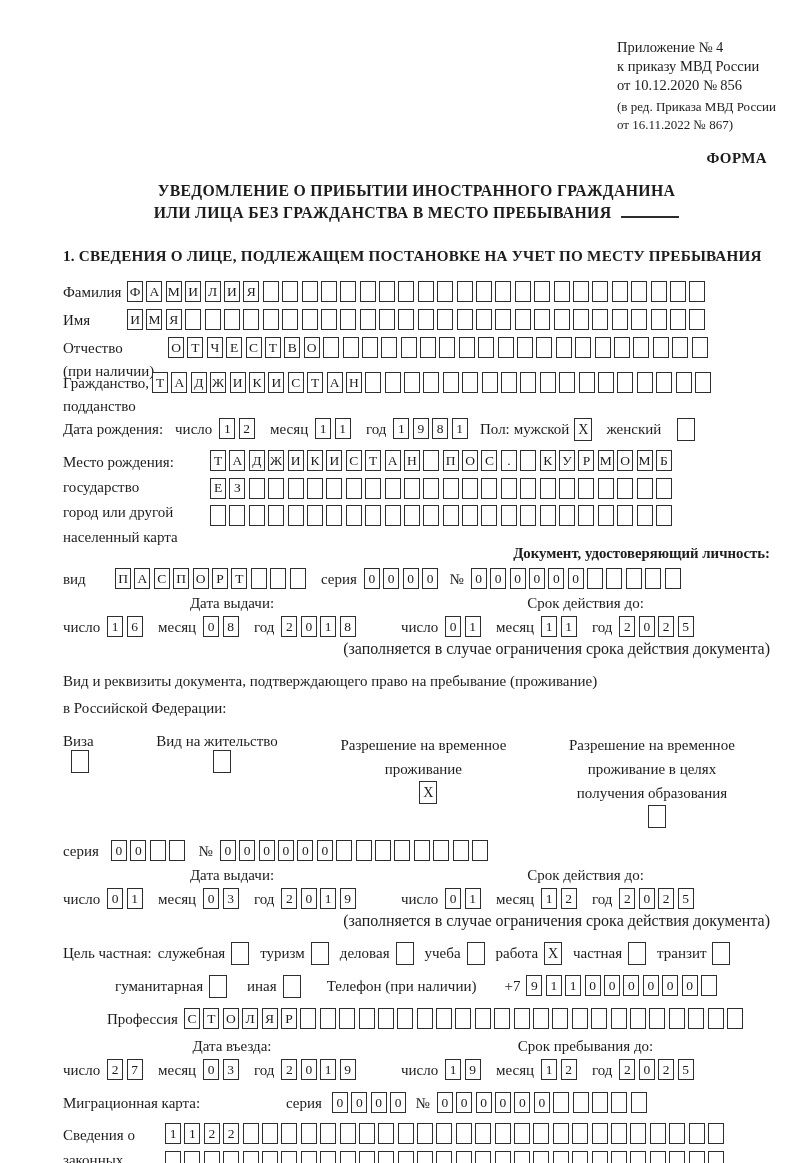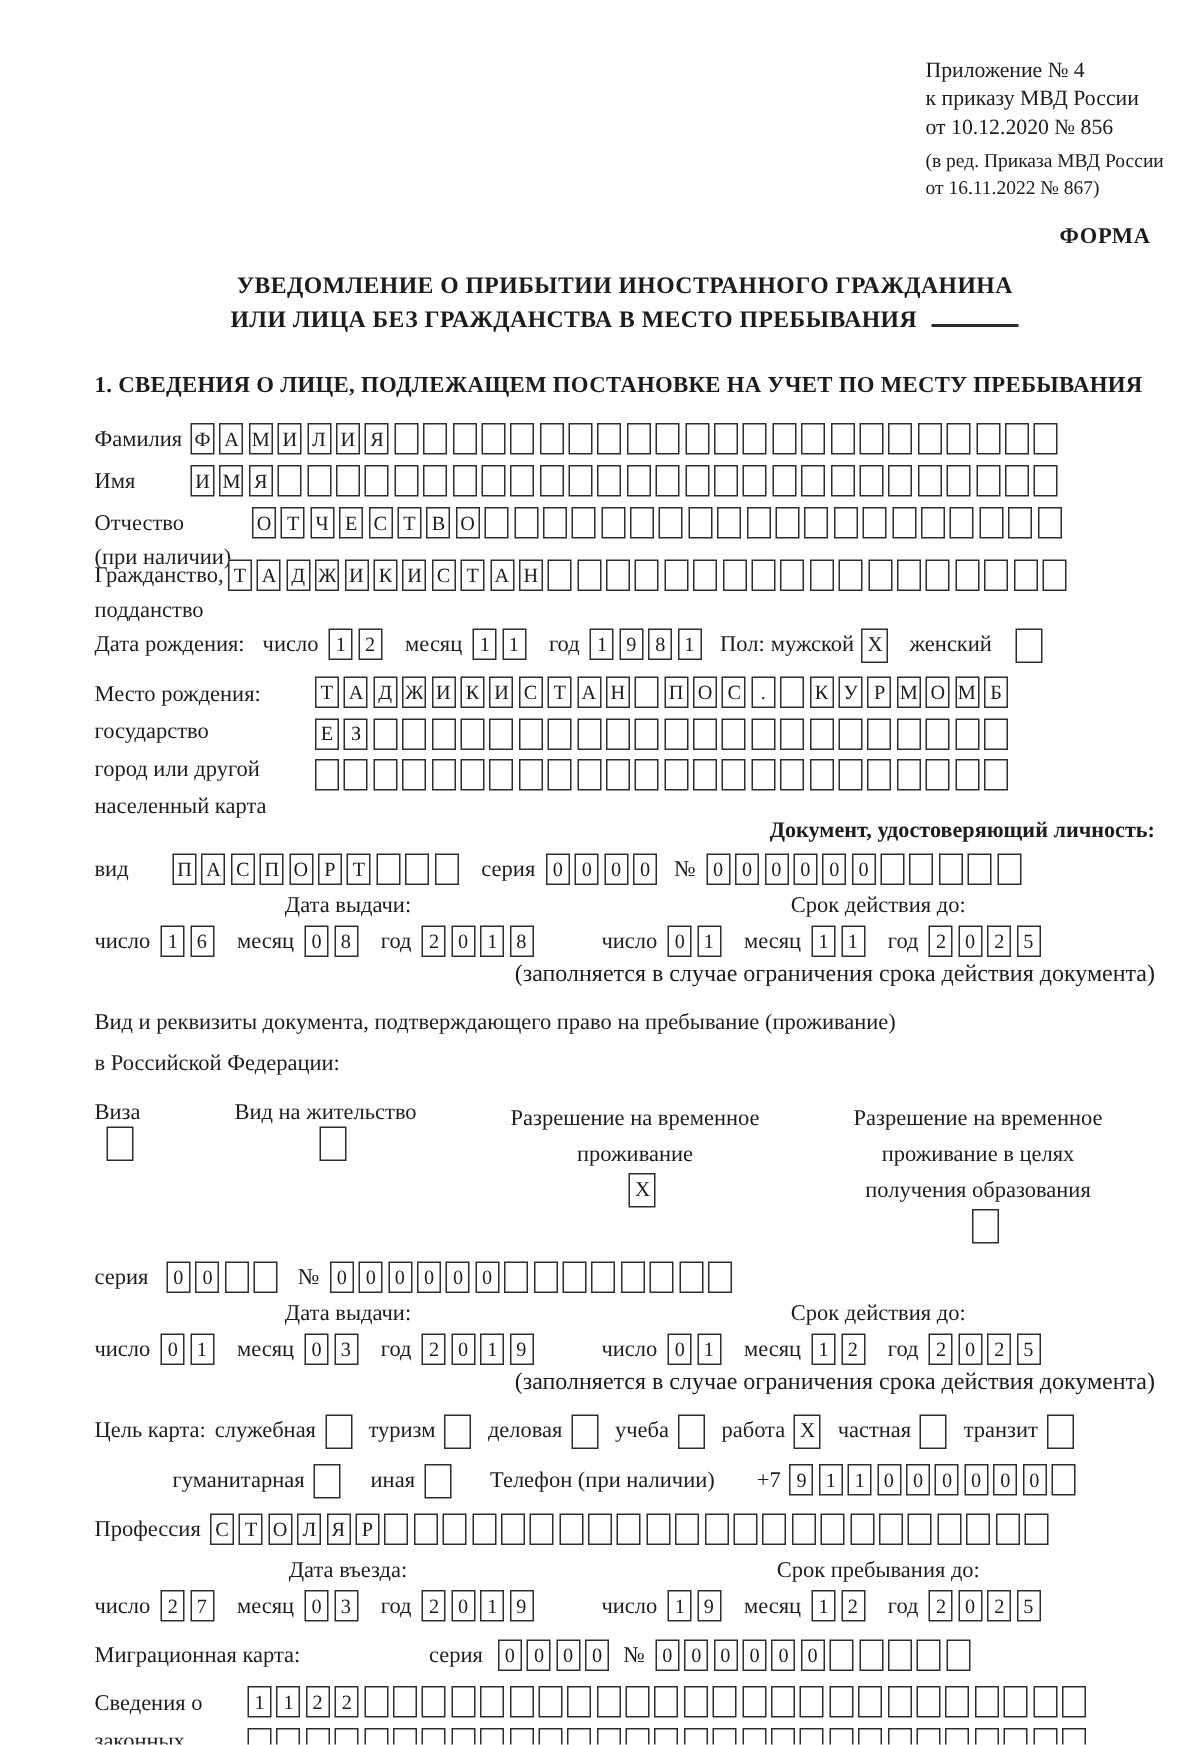--- a/index.html
+++ b/index.html
@@ -536,21 +536,21 @@
             <span class="cell">0</span>
             <span class="cell">2</span>
             <span class="cell">5</span>
           </span>
       </div>
     </div>
   </div>
   <div class="small-note">(заполняется в случае ограничения срока действия документа)</div>
 
   <div class="purpose-line">
-    <span class="p-lbl">Цель карта:</span>
+    <span class="p-lbl">Цель частная:</span>
     <span class="p-lbl">служебная</span>
     <span class="chk"></span>
     <span class="p-lbl">туризм</span>
     <span class="chk"></span>
     <span class="p-lbl">деловая</span>
     <span class="chk"></span>
     <span class="p-lbl">учеба</span>
     <span class="chk"></span>
     <span class="p-lbl">работа</span>
     <span class="chk">X</span>
@@ -575,21 +575,21 @@
         <span class="cell">0</span>
         <span class="cell">0</span>
         <span class="cell">0</span>
         <span class="cell">0</span>
         <span class="cell">0</span>
         <span class="cell"></span>
       </span>
   </div>
 
   <div class="frow" style="margin-top:10px;">
-    <span class="lbl" style="width:77px;">Профессия</span>
+    <span class="lbl" style="width:77px;margin-left:44px;">Профессия</span>
     <span class="boxes">
         <span class="cell">С</span>
         <span class="cell">Т</span>
         <span class="cell">О</span>
         <span class="cell">Л</span>
         <span class="cell">Я</span>
         <span class="cell">Р</span>
         <span class="cell"></span>
         <span class="cell"></span>
         <span class="cell"></span>

